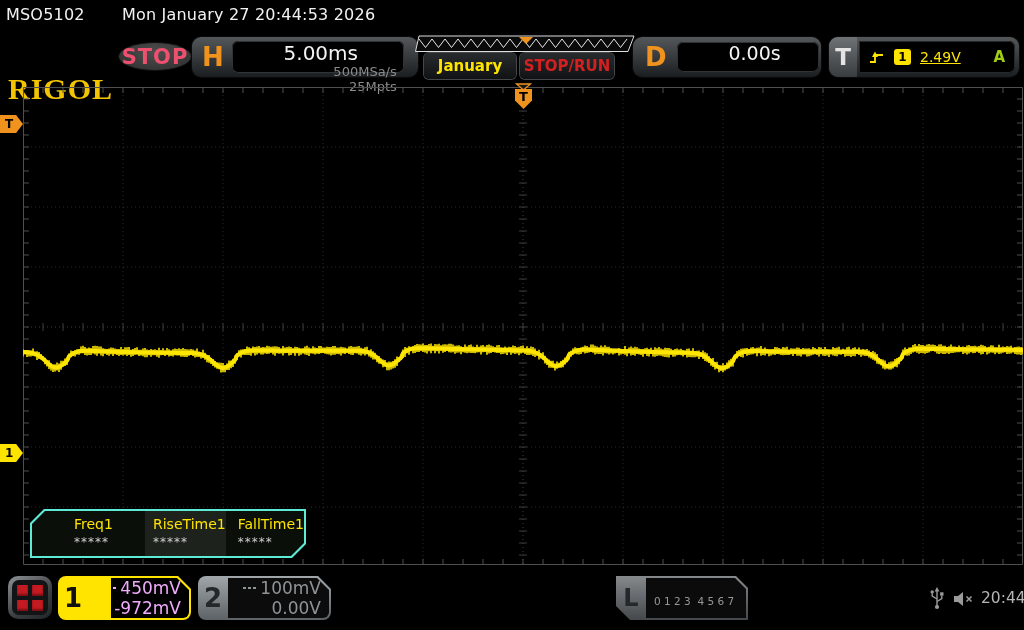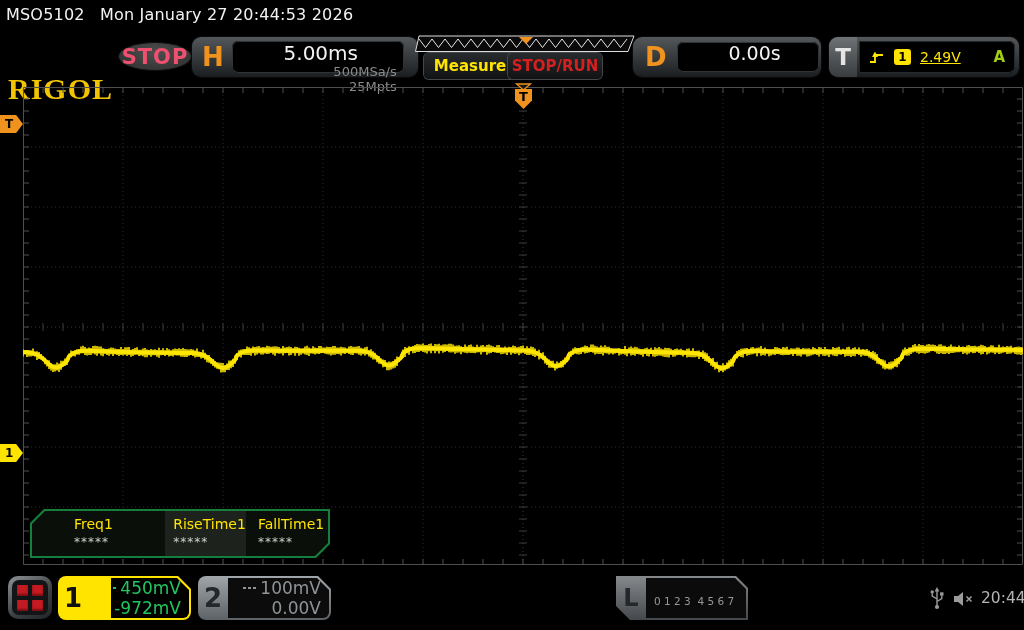--- a/index.html
+++ b/index.html
@@ -1,21 +1,21 @@
 <!DOCTYPE html>
 <html><head>
 <meta charset="utf-8">
 <style>
   html,body{margin:0;padding:0;background:#000;}
   .screen{position:relative;width:1024px;height:630px;background:#000;overflow:hidden;
           font-family:"DejaVu Sans","Liberation Sans",sans-serif;color:#fff;}
 
   
   .statusbar{position:absolute;left:6px;top:5px;font-size:16px;color:#f2f2f2;letter-spacing:.2px;}
-  .statusbar .model{margin-right:10px;}
+  .statusbar .model{margin-right:32px;}
 
   
   .brand{position:absolute;left:8px;top:36px;font-family:"Liberation Serif","DejaVu Serif",serif;
          font-weight:bold;font-size:30px;color:#f2c500;letter-spacing:1px;margin-top:36px;}
   .runstate{position:absolute;left:119px;top:43px;width:72px;height:27px;border-radius:50%;
             background:radial-gradient(ellipse at 50% 35%,#4e4e4e,#2c2c2c);display:flex;align-items:center;justify-content:center;
             color:#ef5070;font-weight:bold;font-size:21px;letter-spacing:1px;box-shadow:0 0 0 1px #101010;}
   .hbadge{position:absolute;background:linear-gradient(180deg,#53575a,#1b1e20);border-radius:9px;
           display:flex;align-items:center;box-shadow:0 0 0 1px #0a0a0a;}
   .bletter{font-size:26px;font-weight:bold;color:#f0921e;line-height:1;}
@@ -39,22 +39,22 @@
   .grid{position:absolute;left:23px;top:87px;width:1000px;height:478px;}
   .lmark{position:absolute;left:0;width:23px;height:18px;display:flex;align-items:center;
          clip-path:polygon(0 0,70% 0,100% 50%,70% 100%,0 100%);
          color:#000;font-weight:bold;font-size:12px;padding-left:5px;box-sizing:border-box;}
   .trigpos{position:absolute;left:515px;top:89px;width:17px;height:20px;background:#f0921e;
            clip-path:polygon(0 0,100% 0,100% 58%,50% 100%,0 58%);
            display:flex;align-items:flex-start;justify-content:center;color:#000;font-weight:bold;font-size:13px;}
   .trigtri{position:absolute;left:515px;top:83px;}
 
   
-  .mpanel-out{position:absolute;left:30px;top:509px;width:276px;height:49px;background:#15803d;
-              clip-path:polygon(14px 0,100% 0,100% calc(100% - 14px),calc(100% - 14px) 100%,0 100%,0 14px);padding-left:24px;}
+  .mpanel-out{position:absolute;left:30px;top:509px;width:276px;height:49px;background:#5eead4;
+              clip-path:polygon(14px 0,100% 0,100% calc(100% - 14px),calc(100% - 14px) 100%,0 100%,0 14px);}
   .mpanel-in{position:absolute;left:2px;top:2px;right:2px;bottom:2px;background:#0a0f0a;
              clip-path:polygon(13px 0,100% 0,100% calc(100% - 13px),calc(100% - 13px) 100%,0 100%,0 13px);
              display:flex;}
   .mcol{padding-top:5px;box-sizing:border-box;}
   .mcol.hl{background:#1d231c;}
   .mlabel{color:#ffe400;font-size:14px;}
   .mvalue{color:#cfcfcf;font-size:12px;letter-spacing:1px;margin-top:3px;}
 
   
   .navicon{position:absolute;left:8px;top:576px;width:44px;height:43px;border-radius:10px;
@@ -66,21 +66,21 @@
   .chbadge{position:absolute;top:576px;width:133px;height:44px;border-radius:8px;
            clip-path:polygon(0 0,calc(100% - 13px) 0,100% 13px,100% 100%,0 100%);}
   .chbadge .num{position:absolute;left:0;top:0;width:30px;height:100%;display:flex;align-items:center;
                 justify-content:center;font-size:26px;font-weight:bold;}
   .chbadge .body{position:absolute;left:30px;top:2px;right:2px;bottom:2px;border-radius:0 0 6px 0;
                  clip-path:polygon(0 0,calc(100% - 12px) 0,100% 12px,100% 100%,0 100%);
                  display:flex;flex-direction:column;justify-content:center;align-items:flex-end;
                  padding-right:8px;box-sizing:border-box;font-size:17px;line-height:1.2;}
   .ch1{background:#ffe400;}
   .ch1 .num{color:#111;}
-  .ch1 .body{background:#000;color:#22c55e;margin-left:23px;}
+  .ch1 .body{background:#000;color:#f0abfc;margin-left:23px;}
   .ch2{background:linear-gradient(180deg,#a0a6aa,#5d6266);}
   .ch2 .num{color:#24282a;}
   .ch2 .body{background:#0c0c0c;color:#8f9496;}
   .cline{display:flex;align-items:center;}
   .dcico{display:inline-block;width:13px;margin-right:4px;}
   .dcico .t{height:2px;background:currentColor;margin-bottom:3px;}
   .dcico .b{height:2px;background:repeating-linear-gradient(90deg,currentColor 0 3px,transparent 3px 5px);}
   .lbadge{position:absolute;left:616px;top:576px;width:132px;height:44px;
           background:linear-gradient(180deg,#85898c,#44484c);
           clip-path:polygon(0 0,calc(100% - 12px) 0,100% 12px,100% 100%,14px 100%,0 calc(100% - 14px));}
@@ -115,22 +115,22 @@
       </span>
     </div>
   </div>
 
   <svg class="membar" width="222" height="18">
     <polygon points="4,1 219,1 213,16.5 0.5,16.5" fill="#0a0a0a" stroke="#dedede" stroke-width="1"></polygon>
     <polyline id="zigzag" fill="none" stroke="#e8e8e8" stroke-width="1" points="4,4 10.5,12.5 17,4 23.5,12.5 30,4 36.5,12.5 43,4 49.5,12.5 56,4 62.5,12.5 69,4 75.5,12.5 82,4 88.5,12.5 95,4 101.5,12.5 108,4 114.5,12.5 121,4 127.5,12.5 134,4 140.5,12.5 147,4 153.5,12.5 160,4 166.5,12.5 173,4 179.5,12.5 186,4 192.5,12.5 199,4 205.5,12.5 212,4"></polyline>
     <polygon points="104,2 118,2 111,9" fill="#f0921e"></polygon>
   </svg>
 
-  <div class="hwbtn" style="left:424px;top:53px;width:92px;color:#ffe400;">Measure</div>
-  <div class="hwbtn" style="left:508px;top:53px;width:94px;color:#d42020;text-align:right;">STOP/RUN</div>
+  <div class="hwbtn" style="left:424px;top:53px;width:92px;color:#ffe400;">January</div>
+  <div class="hwbtn" style="left:520px;top:53px;width:94px;color:#d42020;text-align:right;">STOP/RUN</div>
 
   <div class="hbadge" style="left:633px;top:37px;width:188px;height:40px;">
     <span class="bletter" style="margin-left:12px;">D</span>
     <div class="well" style="margin-left:10px;width:142px;height:30px;padding-left:14px;box-sizing:border-box;">
       <span style="color:#f4f4f4;font-size:19px;">0.00s</span>
     </div>
   </div>
 
   <div class="hbadge" style="left:829px;top:37px;width:190px;height:40px;padding:0;">
     <div class="ttab">T</div>

